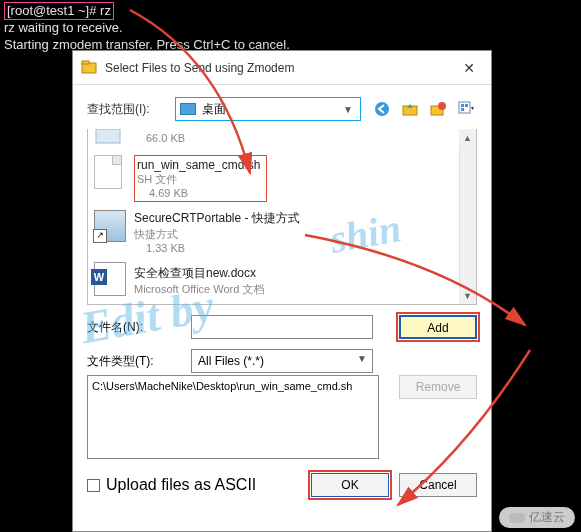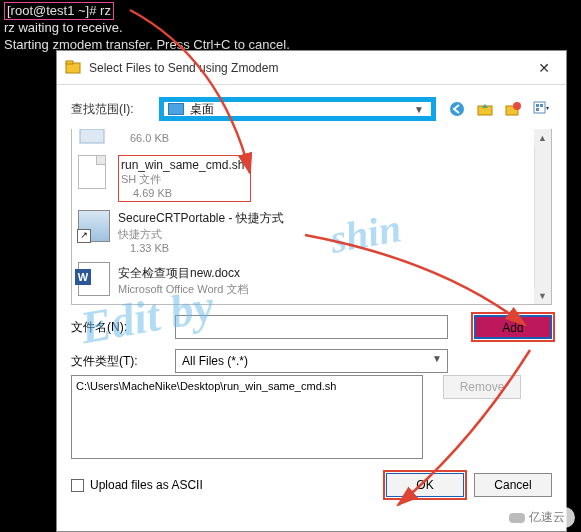--- a/index.html
+++ b/index.html
@@ -1,31 +1,31 @@
 <!DOCTYPE html>
 <html><head>
 <meta charset="utf-8">
 <style>
 * { box-sizing: border-box; margin: 0; padding: 0; font-family: "Microsoft YaHei", "Segoe UI", Arial, sans-serif; }
 body { width: 581px; height: 532px; background: #000; position: relative; overflow: hidden; }
 
 .terminal { position: absolute; top: 0; left: 0; width: 581px; height: 532px; background: #000; color: #e0e0e0; font-family: "Courier New", monospace; font-size: 13px; padding: 2px 4px; line-height: 16px; }
 .terminal .prompt-box { border: 1px solid #ec4899; display: inline-block; padding: 0 2px; }
 
-.dialog { position: absolute; top: 50px; left: 56px; width: 511px; height: 482px; background: #fff; border: 1px solid #888; box-shadow: 2px 2px 10px rgba(0,0,0,0.3); }
+.dialog { position: absolute; top: 50px; left: 72px; width: 420px; height: 482px; background: #fff; border: 1px solid #888; box-shadow: 2px 2px 10px rgba(0,0,0,0.3); }
 .titlebar { height: 34px; display: flex; align-items: center; padding: 0 8px; border-bottom: 1px solid #ddd; }
 .titlebar .title-icon { width: 16px; height: 16px; margin-right: 8px; }
 .titlebar .title-text { flex: 1; font-size: 12px; color: #333; }
 .titlebar .close { width: 28px; height: 22px; display: flex; align-items: center; justify-content: center; font-size: 14px; color: #333; cursor: pointer; }
 
 .body { padding: 12px 14px 4px 14px; }
 
 .row { display: flex; align-items: center; margin-bottom: 8px; }
 .row .label { width: 88px; font-size: 12px; color: #333; }
-.lookin-select { flex: 1; height: 24px; border: 5px solid #0ea5e9; background: #fff; display: flex; align-items: center; padding: 0 4px; position: relative; }
+.lookin-select { flex: 1; height: 24px; border: 1px solid #0ea5e9; background: #fff; display: flex; align-items: center; padding: 0 4px; position: relative; }
 .lookin-select .desk-icon { width: 16px; height: 12px; background: #4aa3e0; border: 1px solid #2a7bb8; margin-right: 6px; }
 .lookin-select .text { font-size: 12px; flex: 1; }
 .lookin-select .dd { width: 16px; text-align: center; color: #555; font-size: 10px; }
 .nav-icons { display: flex; gap: 6px; margin-left: 10px; }
 .nav-icons .nicon { width: 22px; height: 22px; display: flex; align-items: center; justify-content: center; }
 
 .filelist { border: 1px solid #bbb; border-top: none; background: #fff; height: 176px; position: relative; overflow: hidden; }
 .filelist .scrolltrack { position: absolute; right: 0; top: 0; width: 17px; height: 100%; background: #f0f0f0; border-left: 1px solid #ddd; }
 .filelist .scroll-up, .filelist .scroll-down { position:absolute; right:0; width:17px; height:17px; background:#f0f0f0; display:flex; align-items:center; justify-content:center; font-size:9px; color:#666; }
 .filelist .scroll-up { top:0; }
@@ -45,21 +45,21 @@
 .doc-icon::after { content:""; position:absolute; top:0; right:0; width:8px; height:8px; background:#e8e8e8; border-left:1px solid #bbb; border-bottom:1px solid #bbb; }
 .lnk-icon { width: 32px; height: 32px; background: linear-gradient(#d7e6f3,#9fc2e0); border:1px solid #888; position:relative; }
 .lnk-icon::after { content:"↗"; position:absolute; bottom:-2px; left:-2px; width:12px; height:12px; background:#fff; border:1px solid #666; font-size:9px; text-align:center; line-height:10px; }
 .word-icon { width: 32px; height: 34px; background: #fff; border:1px solid #999; position:relative; }
 .word-icon::before { content:"W"; position:absolute; left:-4px; top:6px; width:16px; height:16px; background:#2b579a; color:#fff; font-weight:bold; font-size:11px; text-align:center; line-height:16px; }
 
 .form-row { display: flex; align-items: center; margin-top: 10px; gap: 16px; }
 .form-row .label { width: 88px; font-size: 12px; }
 .text-input { flex: 1; height: 24px; border: 1px solid #888; padding: 0 6px; font-size: 12px; }
 .btn { width: 78px; height: 24px; border: 1px solid #888; background: #f3f3f3; font-size: 12px; margin-left: 10px; text-align: center; line-height: 22px; cursor: pointer; }
-.btn.primary { border: 2px solid #1a5fb4; background: #be185d; }
+.btn.primary { border: 2px solid #1a5fb4; background: #fef9c3; }
 .btn.disabled { color: #aaa; border-color: #ccc; }
 .redframe { outline: 2px solid #d43; outline-offset: 1px; }
 
 .combo { flex:1; height: 24px; border: 1px solid #888; display:flex; align-items:center; padding:0 6px; font-size:12px; position:relative; background:#fff; }
 .combo .dd { position:absolute; right:2px; top:3px; width:16px; height:16px; text-align:center; font-size:10px; color:#555; }
 
 .files-send-label { font-size: 11px; color: #444; margin-top: 10px; }
 .sendbox-row { display:flex; margin-top:2px; }
 .sendbox { width: 352px; height: 84px; border: 1px solid #888; background: #fff; font-size: 11px; padding: 4px; }
 .remove-col { margin-left: 10px; }
@@ -203,21 +203,21 @@
       <div class="sendbox">
         <div>C:\Users\MacheNike\Desktop\run_win_same_cmd.sh</div>
       </div>
       <div class="remove-col">
         <div class="btn disabled">Remove</div>
       </div>
     </div>
 
     <div class="bottom-row">
       <div class="chk"></div>
-      <span style="font-size:12px;">Upload files as ASCII</span>
+      <span style="font-size:16px;">Upload files as ASCII</span>
       <div class="spacer"></div>
       <div class="btn redframe" style="border:1px solid #1a5fb4;">OK</div>
       <div class="btn">Cancel</div>
     </div>
   </div>
 </div>
 
 <div class="watermark wm1">shin</div>
 <div class="watermark wm2">Edit by</div>
 <div class="logo">

